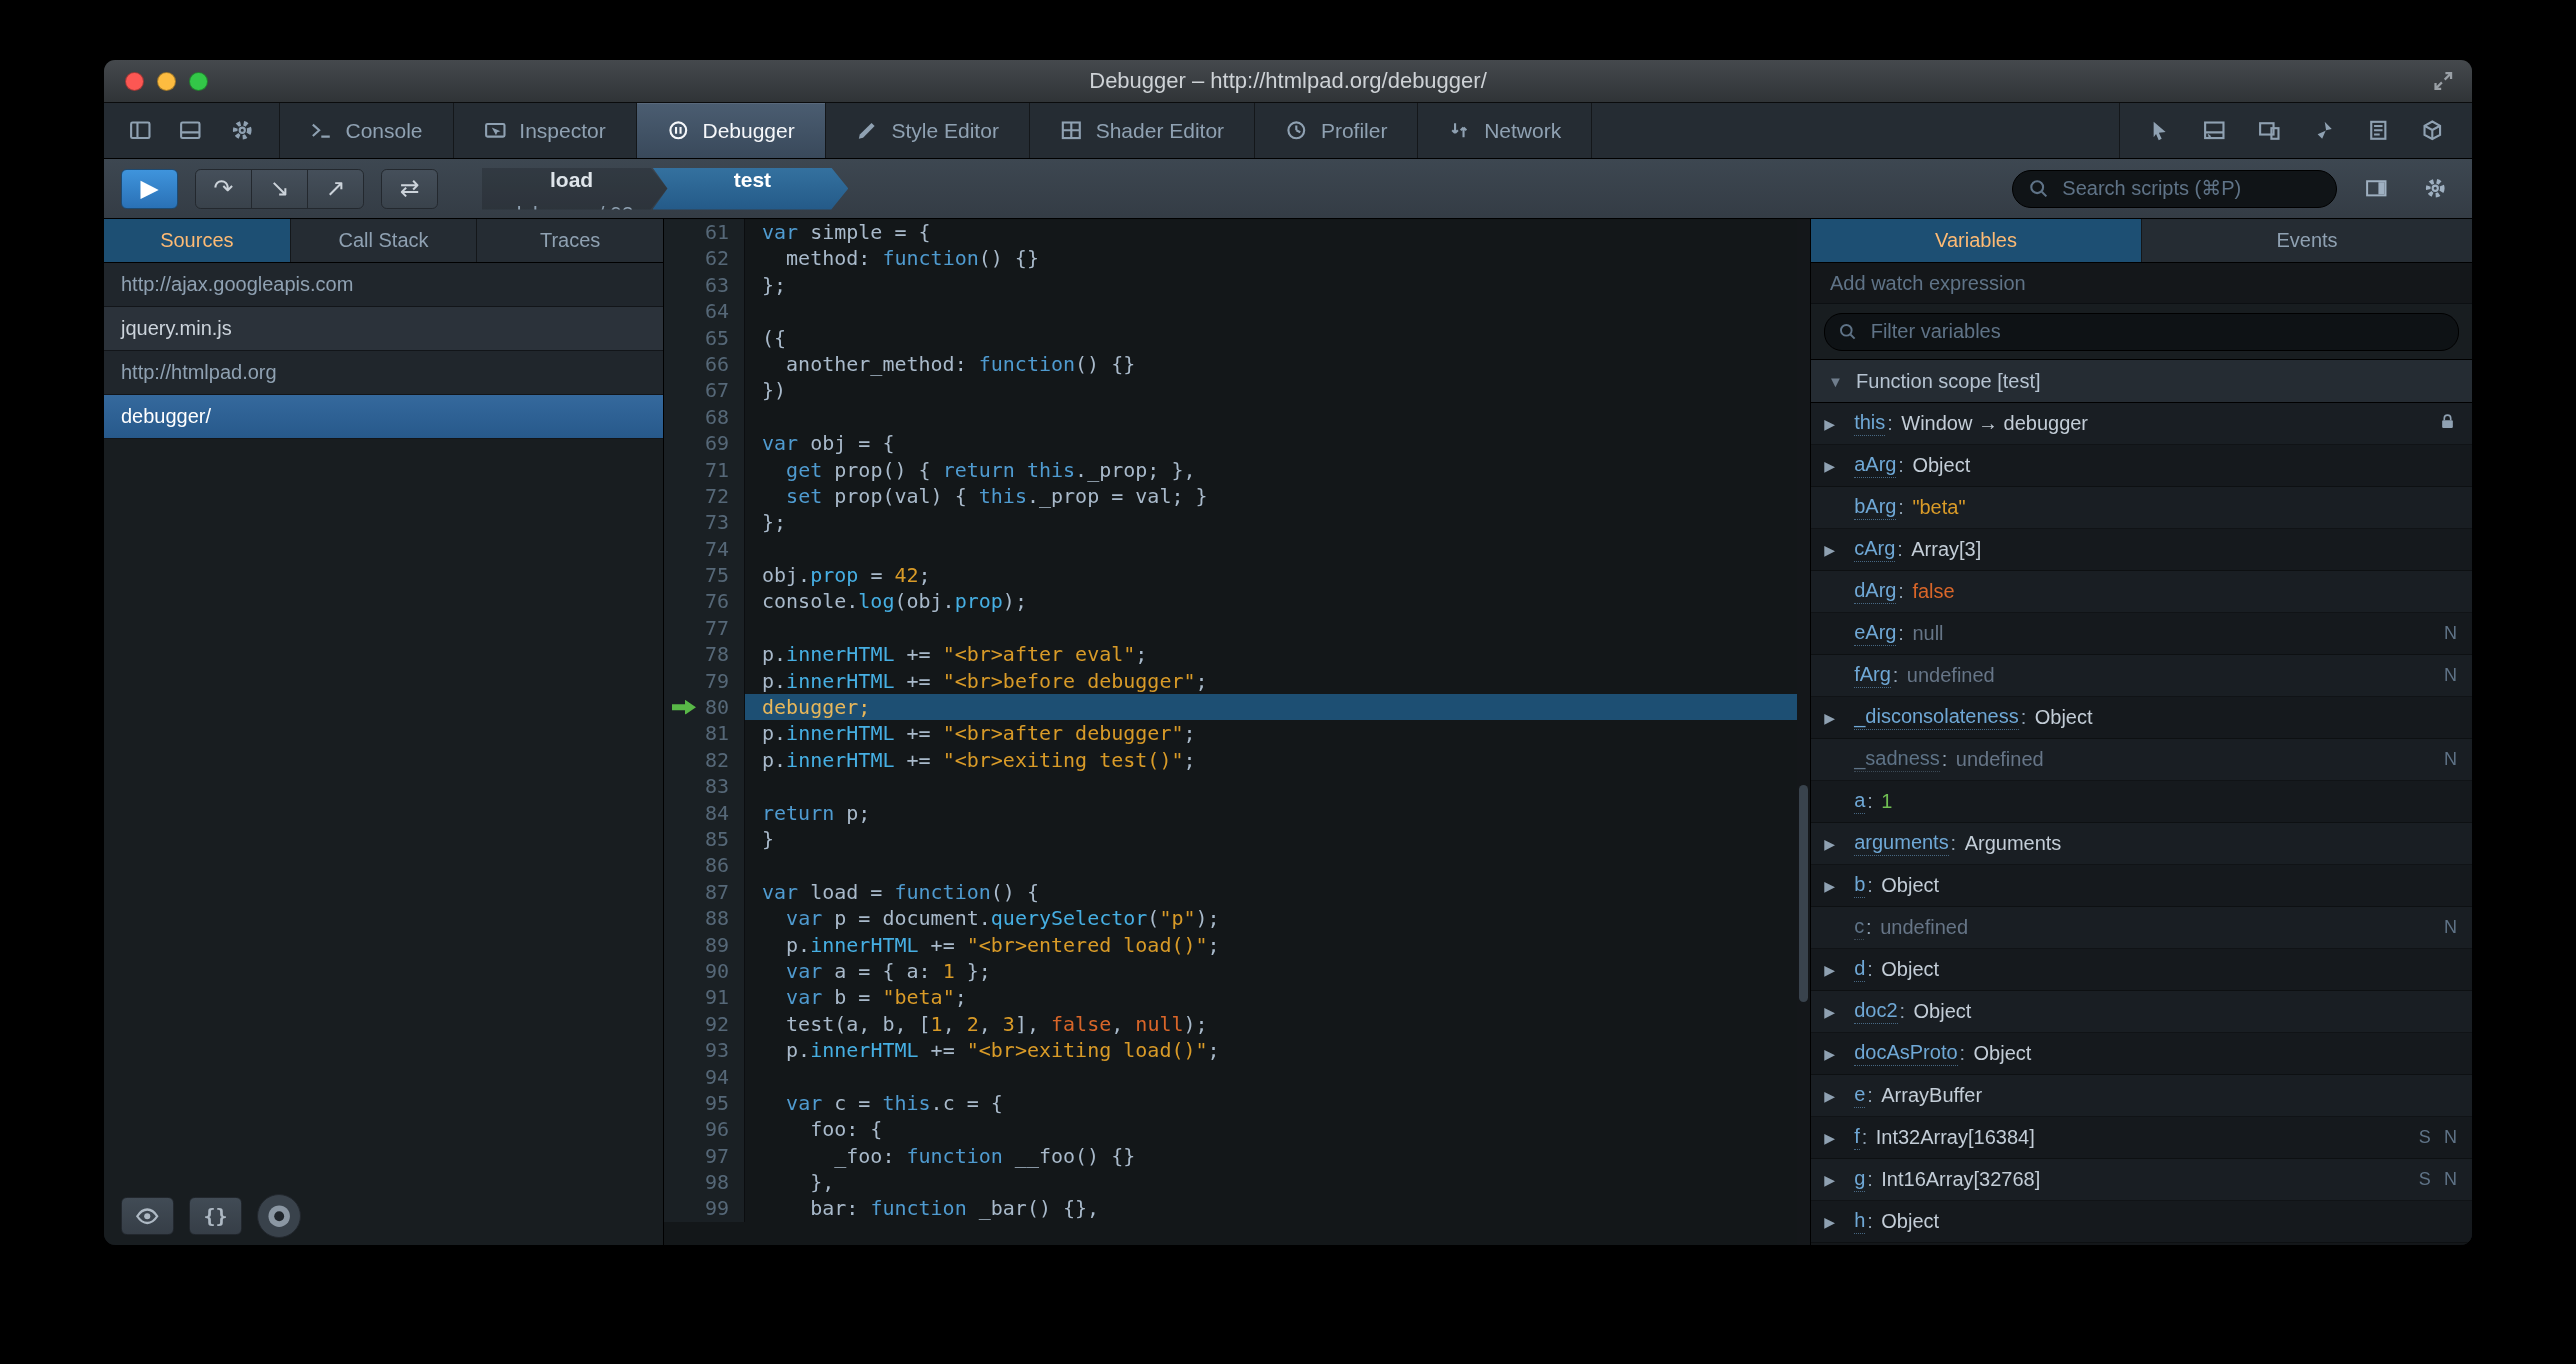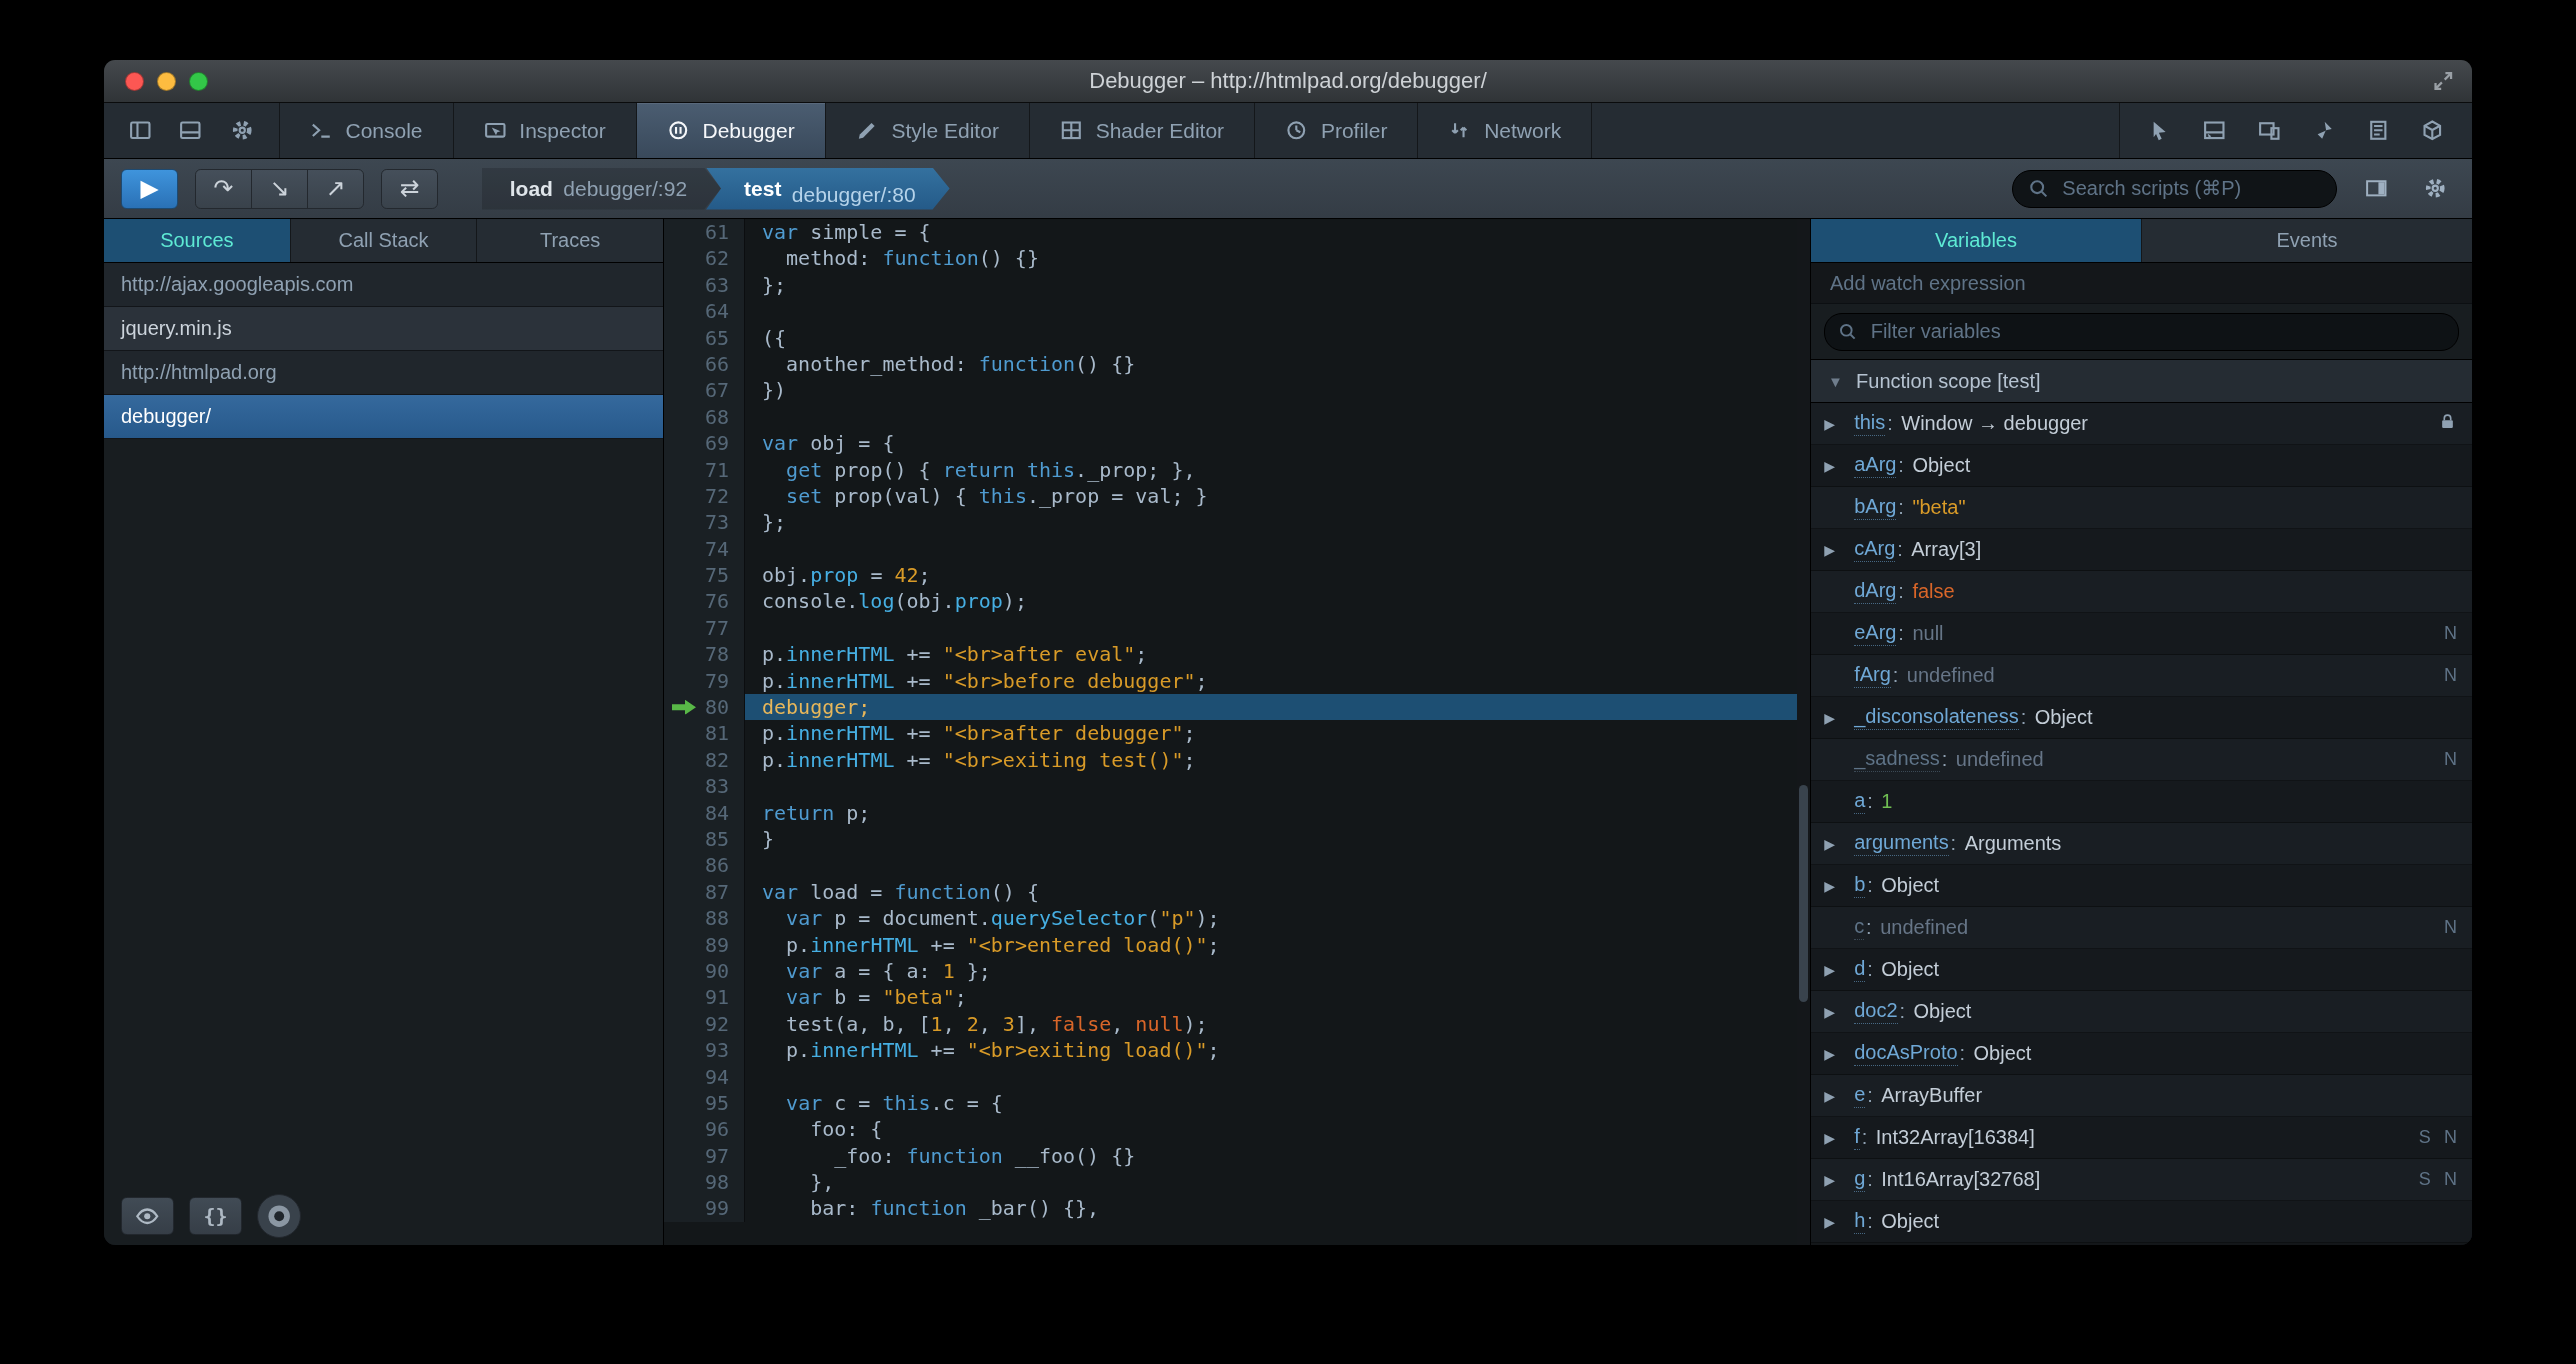--- a/index.html
+++ b/index.html
@@ -35,41 +35,41 @@
   .btn-group{display:flex;}
   .btn{height:38px;min-width:55px;display:flex;align-items:center;justify-content:center;
     background:linear-gradient(#454f5a,#39424b);border:0.9px solid #23282e;border-radius:5.7px;
     color:#ccd3da;font-size:23.6px;}
   .btn-group .btn + .btn{margin-left:-0.9px;border-top-left-radius:0;border-bottom-left-radius:0;}
   .btn-group .btn:not(:last-child){border-top-right-radius:0;border-bottom-right-radius:0;}
   .btn.primary{background:linear-gradient(#3f94dc,#2a71b6);border-color:#1d4a72;color:#fff;}
   .crumbs{display:flex;align-items:stretch;height:42px;margin-left:24.5px;}
   .crumb{position:relative;display:flex;align-items:center;gap:10.4px;padding:0 34px 0 28px;font-size:21px;
     color:#8fa1b2;background:rgba(0,0,0,.16);margin-right:-15px;
-    clip-path:polygon(0 0,calc(100% - 17px) 0,100% 50%,calc(100% - 17px) 100%,0 100%);}
+    clip-path:polygon(0 0,calc(100% - 17px) 0,100% 50%,calc(100% - 17px) 100%,0 100%);flex-direction:column;}
   .crumb + .crumb{padding-left:38px;
     clip-path:polygon(0 0,calc(100% - 17px) 0,100% 50%,calc(100% - 17px) 100%,0 100%,15px 50%);}
   .crumb .fn{color:#dfe5ea;font-weight:bold;}
   .crumb .loc{color:#8fa1b2;}
   .crumb.active{background:linear-gradient(#34719f,#245a88);z-index:1;}
   .crumb.active .fn{color:#ffffff;}
   .crumb.active .loc{color:#b5d3ea;margin-top:12px;}
   .search-pill{margin-left:auto;width:325px;height:38px;border-radius:19px;background:#101417;
     border:0.9px solid #000;display:flex;align-items:center;gap:11.3px;padding:0 15px;color:#5f7387;box-sizing:border-box;}
   .search-pill input,.filter-pill input{flex:1;background:transparent;border:none;outline:none;
     color:#b9c4ce;font-size:20px;font-family:"Liberation Sans",sans-serif;min-width:0;}
   .search-pill input::placeholder,.filter-pill input::placeholder{color:#5f7387;}
   .tool-iconbtn{width:40px;height:38px;display:flex;align-items:center;justify-content:center;color:#9fb0c1;}
   
   .content{display:flex;height:calc(100% - 157px);}
   .panel-tabs{height:43px;display:flex;background:#252c33;border-bottom:0.9px solid #000;flex:none;}
   .ptab{flex:1;display:flex;align-items:center;justify-content:center;font-size:20px;color:#8fa1b2;
     border-right:0.9px solid #14171a;}
   .ptab:last-child{border-right:none;}
-  .ptab.active{background:#1d4f73;color:#5eead4;}
+  .ptab.active{background:#1d4f73;color:#fdba74;}
   
   .sources-panel{width:559px;flex:none;background:#181d20;border-right:0.9px solid #000;display:flex;flex-direction:column;}
   .src-list{flex:1;overflow:hidden;}
   .src-row{height:43px;display:flex;align-items:center;padding:0 17px;font-size:20px;
     border-bottom:0.9px solid #121519;white-space:nowrap;}
   .src-group{background:#20262c;color:#8fa1b2;}
   .src-file{background:#2b323a;color:#ccd4dc;}
   .src-file.selected{background:linear-gradient(#35699d,#27598b);color:#fff;text-align:right;}
   .src-footer{height:62px;display:flex;align-items:center;gap:15px;padding:0 17px;flex:none;}
   .fbtn{width:51px;height:36px;border-radius:5.7px;background:linear-gradient(#414b55,#363e47);

